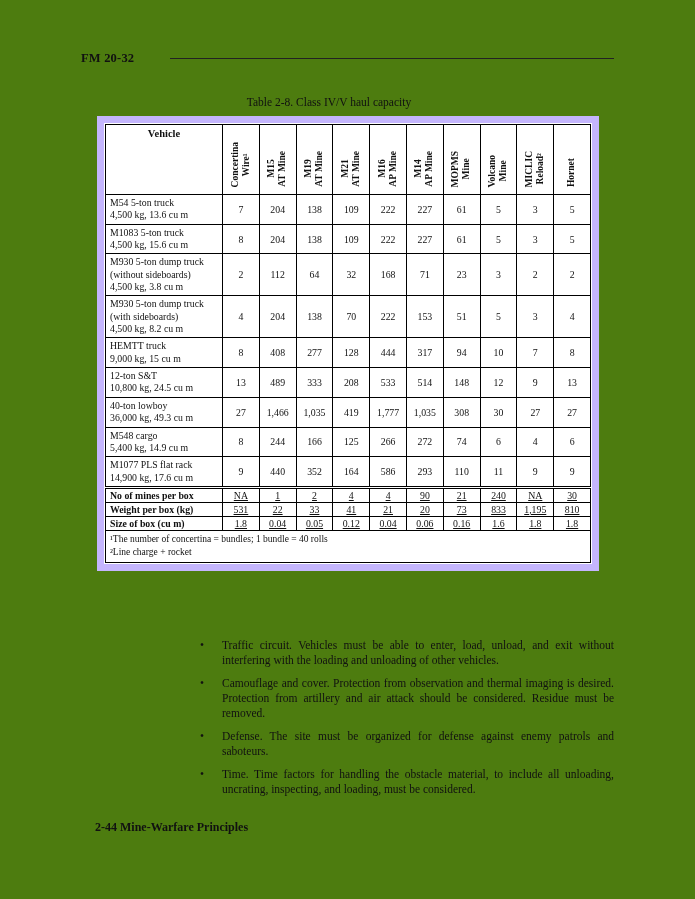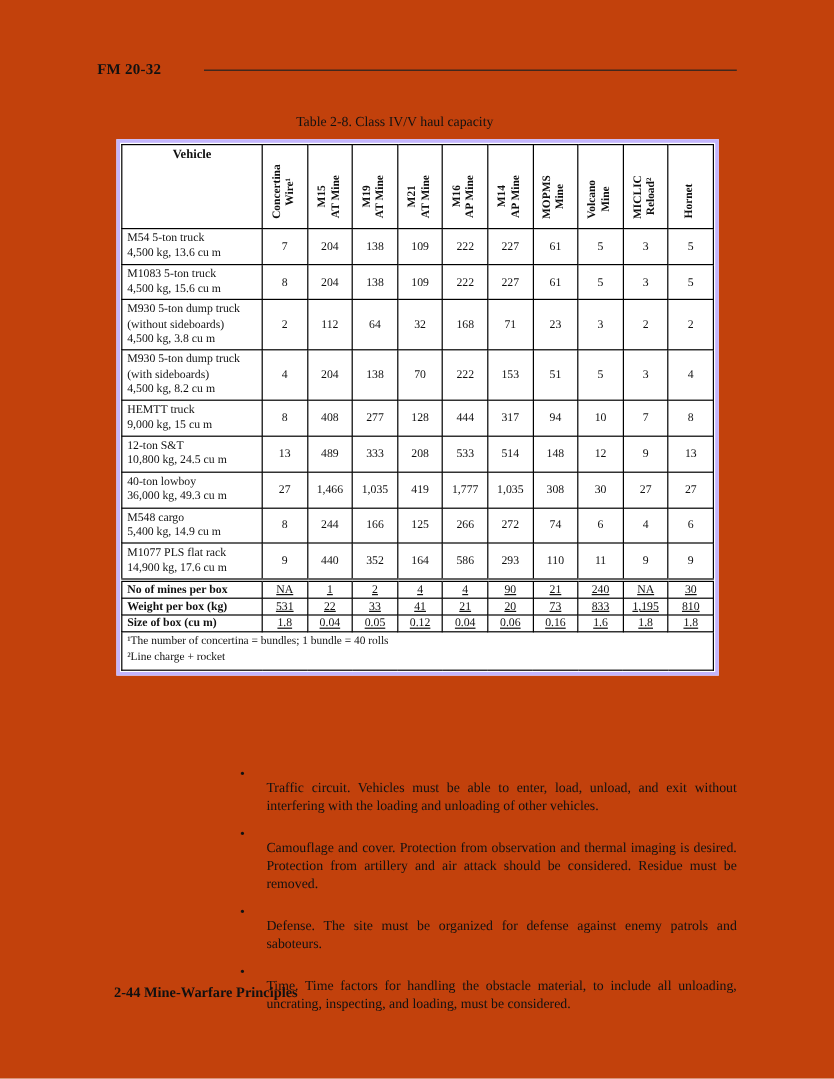--- a/index.html
+++ b/index.html
@@ -1,30 +1,30 @@
 <!DOCTYPE html>
 <html><head>
 <meta charset="utf-8">
 <title>FM 20-32 — Table 2-8</title>
 <style>
   * { margin:0; padding:0; box-sizing:border-box; }
   html, body { background:#ffffff; }
   .page {
-    position:relative; width:695px; height:899px; background:#c2410c;
+    position:relative; width:695px; height:899px; background:#4d7c0f;
     font-family:"Liberation Serif","DejaVu Serif",serif; color:#111;
     outline:1px solid #ddd; overflow:hidden;
   }
 
   .page-header { position:absolute; top:51px; left:81px; width:533px; display:flex; align-items:center; }
   .doc-id { font-weight:700; font-size:12.5px; white-space:nowrap; letter-spacing:.2px; }
   .header-rule { flex:1; height:1.5px; background:#222; margin-left:36px; }
 
   .table-title { position:absolute; top:96px; left:0; width:658px; text-align:center; font-weight:400; font-size:11.5px; }
 
-  .table-wrap { position:absolute; top:116px; left:97px; width:502px; border:3px solid #c4b5fd; padding:1px; background:#fff; }
+  .table-wrap { position:absolute; top:116px; left:97px; width:502px; border:7px solid #c4b5fd; padding:1px; background:#fff; }
   table.haul { width:100%; border-collapse:collapse; table-layout:fixed; }
   table.haul th, table.haul td { border:1px solid #000; }
 
   th.vehicle-header { vertical-align:top; text-align:center; font-weight:700; font-size:10.5px; padding-top:3px; height:70px; }
   th.col-header { vertical-align:bottom; text-align:center; padding:2px 0 3px; }
   .vert {
     display:inline-block; writing-mode:vertical-rl; transform:rotate(180deg);
     white-space:pre-line; font-weight:700; font-size:9.5px; line-height:1.2;
   }
 
@@ -34,21 +34,21 @@
   tr.summary-row td { font-size:9.8px; }
   tr.summary-first td { border-top:3px double #000; }
   td.summary-label { font-weight:700; text-align:left; padding:1px 2px 1px 4px; }
   td.summary-val { text-align:center; padding:1px 0;text-decoration:underline; }
 
   td.footnote-cell { text-align:left; padding:2px 4px 3px; font-size:9.5px; line-height:1.35; white-space:pre-line; }
 
   .bullets { position:absolute; top:638px; left:200px; width:414px; list-style:none; }
   .bullet-item { display:flex; margin-bottom:8px; font-size:11.5px; line-height:1.3; }
   .bullet-marker { width:22px; flex:none; }
-  .bullet-text { flex:1; text-align:justify;margin-top:12px; }
+  .bullet-text { flex:1; text-align:justify; }
 
   .page-footer { position:absolute; top:820px; left:95px; font-weight:700; font-size:12px; }
 </style>
 </head>
 <body>
 
 <div class="page">
 
   <div class="page-header">
     <span class="doc-id">FM 20-32</span>

